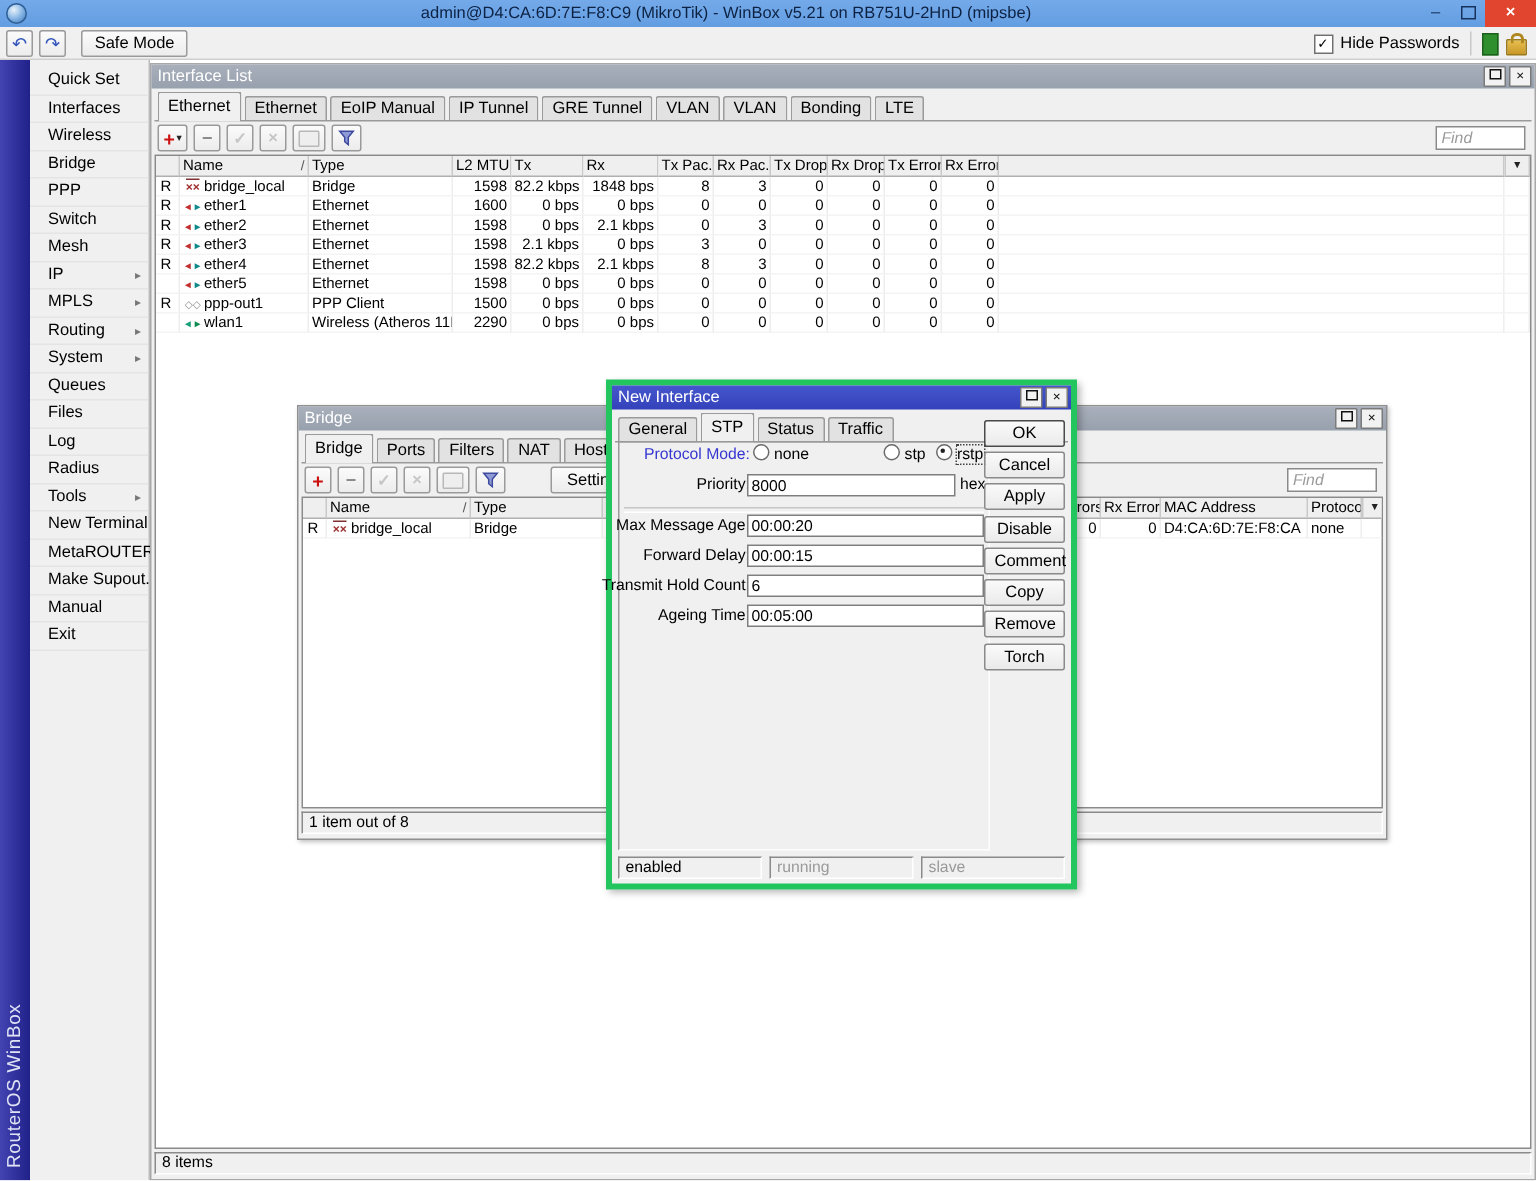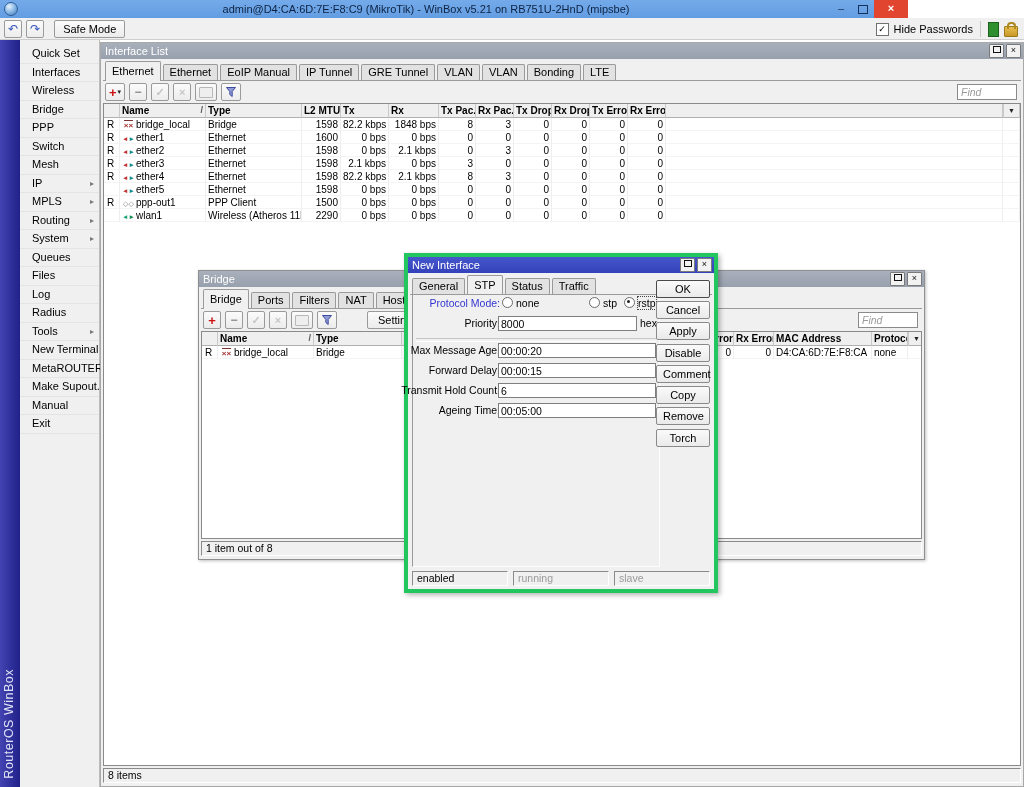--- a/index.html
+++ b/index.html
@@ -1,20 +1,20 @@
 <!DOCTYPE html>
 <html><head>
 <meta charset="utf-8">
 <style>
   html,body{margin:0;padding:0}
   body{width:1024px;height:787px;font-family:"Liberation Sans",sans-serif;font-size:11px;color:#000;background:#fff;overflow:hidden}
   .screen{position:relative;width:1024px;height:787px;overflow:hidden;background:#fff}
 
   
-  .mtb{position:absolute;left:0;top:0;width:908px;height:18px;background:linear-gradient(#74aae9,#639de2);display:flex;align-items:center}
+  .mtb{position:absolute;left:0;top:0;width:1024px;height:18px;background:linear-gradient(#74aae9,#639de2);display:flex;align-items:center}
   .appico{width:12px;height:12px;margin:0 4px;border-radius:50%;background:radial-gradient(circle at 35% 30%,#e8f2fb,#7fb0e2 55%,#3f77b4);border:1px solid #2f5f96}
   .mtitle{flex:1;text-align:center;color:#0d2243;font-size:11px;white-space:nowrap;overflow:hidden}
   .mwc{display:flex;height:18px;align-items:stretch}
   .mwb{width:22px;text-align:center;color:#16325c;font-size:11px;line-height:17px;cursor:default}
   .mwb .rbox{display:inline-block;width:8px;height:7px;border:1px solid #16325c;vertical-align:middle}
   .mwb.close{width:34px;background:#e1452f;color:#fff;font-weight:bold}
 
   .tb{position:absolute;left:0;top:18px;width:1024px;height:22px;background:#f0f0f0;border-bottom:1px solid #cfcfcf;display:flex;align-items:center;gap:4px;padding-left:4px;box-sizing:border-box}
   .tbtn{height:18px;min-width:18px;background:linear-gradient(#fbfbfb,#ececec);border:1px solid #9a9a9a;border-radius:2px;display:inline-flex;align-items:center;justify-content:center;padding:0 3px;font-family:inherit;font-size:11px;cursor:default}
   .uarr{color:#3355bb;font-size:12px;line-height:12px}
@@ -56,21 +56,21 @@
   .caret{font-size:7px;margin-left:1px;color:#222}
   .minus{color:#8a8a8a;font-weight:bold;font-size:12px;line-height:10px}
   .dis{color:#c6c6c6;font-weight:bold;font-size:11px}
   .folderico{display:inline-block;width:12px;height:9px;border:1px solid #b8b8b8;border-radius:1px;background:#eee}
   .setbtn{margin-left:26px;padding:0 10px}
   .find{position:absolute;top:41px;right:6px;width:52px;height:14px;border:1px solid #8a8a8a;background:#fff;font-size:10.5px;padding:0 3px;font-family:inherit}
   .find::placeholder{color:#9a9a9a;font-style:italic}
 
   .tpanel{position:absolute;left:2px;right:2px;top:60px;bottom:20px;background:#fff;border:1px solid #8a8a8a;overflow:hidden}
   .tpanel table{border-collapse:separate;border-spacing:0;table-layout:fixed;width:100%}
-  .tpanel th{background:#efefef;border-right:1px solid #c9c9c9;border-bottom:1px solid #b0b0b0;height:13px;font-weight:bold;font-size:10px;text-align:left;padding:0 2px;white-space:nowrap;overflow:hidden}
+  .tpanel th{background:#efefef;border-right:1px solid #c9c9c9;border-bottom:1px solid #b0b0b0;height:13px;font-weight:normal;font-size:10px;text-align:left;padding:0 2px;white-space:nowrap;overflow:hidden}
   .tpanel th .sort{float:right;color:#555;font-size:9px}
   .tpanel th.harrow{text-align:center;font-size:7px;color:#222;padding:0;border-left:1px solid #c9c9c9}
   .tpanel td{height:12px;font-size:10px;padding:0 2px;white-space:nowrap;overflow:hidden;border-right:1px solid #eeeeee;border-bottom:1px solid #f4f4f4}
   .tpanel td.num{text-align:right}
   .tpanel td.flagc{padding-left:3px}
 
   .ic{display:inline-block;width:13px;margin-right:1px;text-align:center;vertical-align:0}
   .ic-bridge::before{content:"××";color:#a03030;font-size:8px;font-weight:bold;border-top:1px solid #803030}
   .ic-ether::before{content:"◄";color:#c03030;font-size:6.5px}
   .ic-ether::after{content:"►";color:#0f8a8a;font-size:6.5px}

